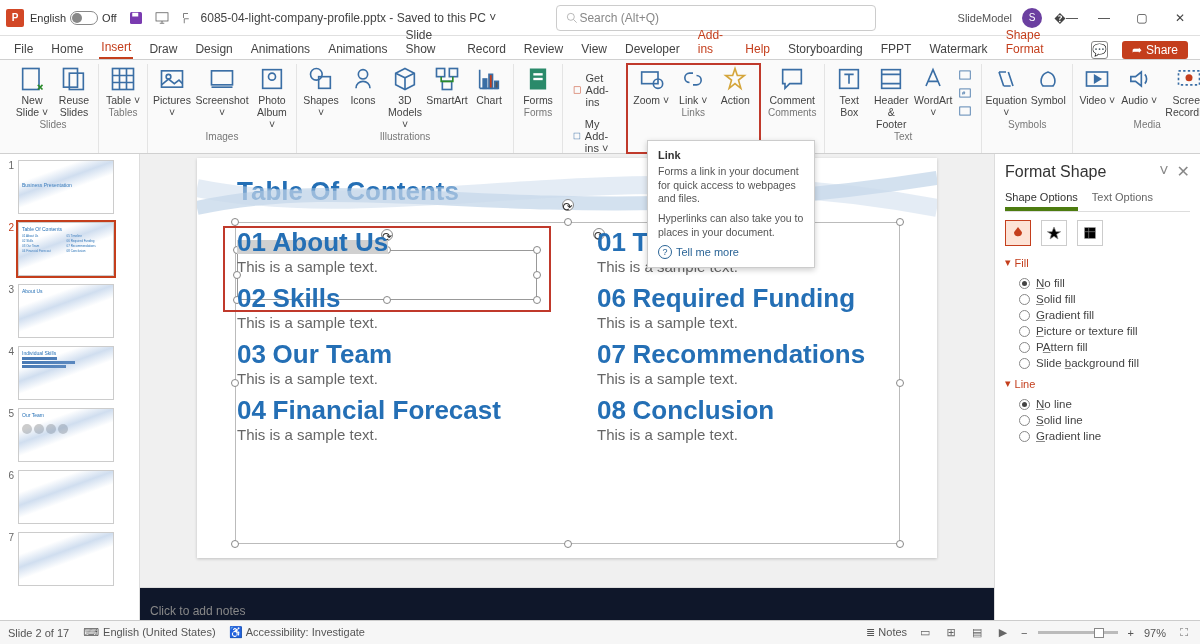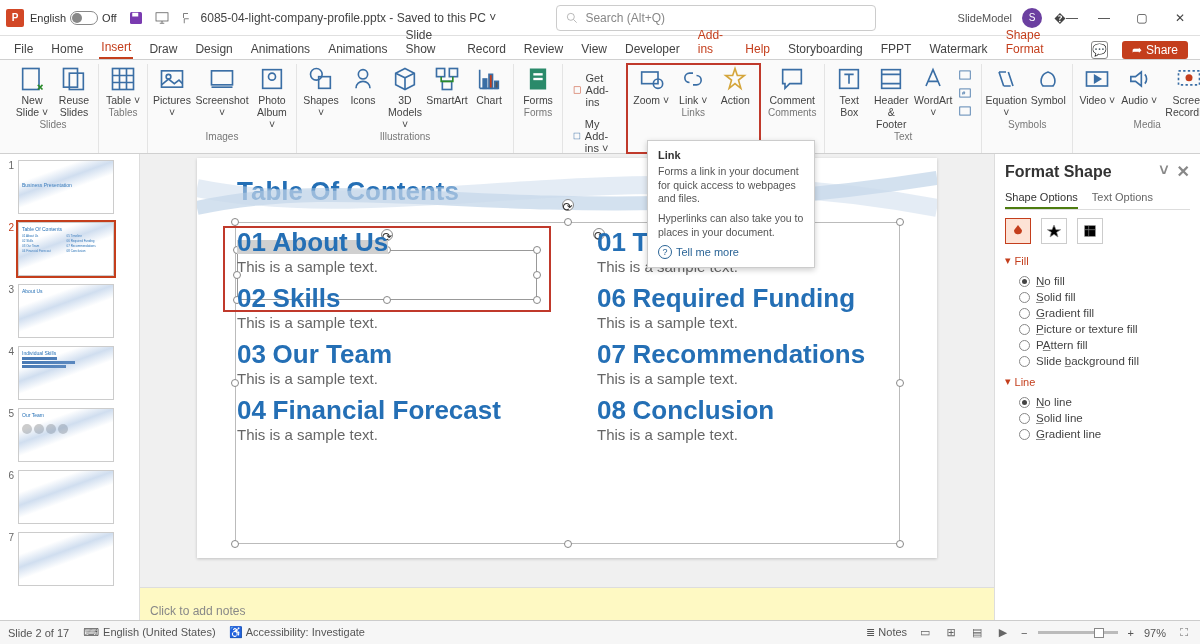--- a/index.html
+++ b/index.html
@@ -7,21 +7,21 @@
 
 
 .titlebar { height: 36px; display: flex; align-items: center; padding: 0 6px; border-bottom: 1px solid #e0e0e0; }
 .titlebar .pp-icon { width: 18px; height: 18px; background: #d24726; border-radius: 2px; margin-right: 6px; display: flex; align-items: center; justify-content: center; color: #fff; font-size: 10px; font-weight: bold; }
 .autosave { display: flex; align-items: center; gap: 4px; font-size: 11px; }
 .toggle { width: 28px; height: 14px; border: 1px solid #888; border-radius: 7px; position: relative; background: #fff; }
 .toggle::after { content:""; position:absolute; width:10px; height:10px; border-radius:50%; background:#888; top:1px; left:1px; }
 .qat { display: flex; gap: 8px; margin-left: 10px; }
 .qat-btn { width: 18px; height: 18px; display:flex; align-items:center; justify-content:center; color:#7a3bb0; }
 .titlebar .docname { margin-left: 4px; font-size: 12px; color: #444; }
-.searchbox { margin-left: 60px; flex: 0 0 320px; height: 26px; border: 1px solid #ccc; border-radius: 4px; display:flex; align-items:center; padding:0 8px; color:#888; gap:6px; }
+.searchbox { margin-left: 60px; flex: 0 0 320px; height: 26px; border: 1px solid #ccc; border-radius: 4px; display:flex; align-items:center; padding:0 8px; color:#888; }
 .titlebar .right { margin-left: auto; display: flex; align-items: center; gap: 10px; }
 .avatar { width: 20px; height: 20px; border-radius: 50%; background: #6b3fa0; color:#fff; display:flex; align-items:center; justify-content:center; font-size:10px; }
 .winbtn { width: 28px; height: 28px; display:flex; align-items:center; justify-content:center; color:#444; }
 
 
 .tabs { height: 24px; display:flex; align-items:flex-end; padding: 0 12px; gap: 14px; border-bottom: 1px solid #d0d0d0; font-size: 12px; }
 .tab { padding: 3px 2px; color:#444; cursor:pointer; }
 .tab.active { color:#c43e1c; border-bottom: 2px solid #c43e1c; }
 .tab.red { color:#c43e1c; }
 .tabs .spacer { flex:1; }
@@ -65,29 +65,29 @@
 .slide h1 { color:#246fb5; font-size:26px; font-weight:700; margin-bottom: 12px; }
 .toc-grid { display:grid; grid-template-columns: 1fr 1fr; gap: 8px 60px; position:relative; }
 .toc-item .num { color:#246fb5; font-size:26px; font-weight:700; }
 .toc-item .ttl { color:#246fb5; font-size:26px; font-weight:700; }
 .toc-item .sub { color:#666; font-size:15px; }
 .sel-box { position:absolute; border:1px solid #999; }
 .sel-handle { position:absolute; width:8px; height:8px; background:#fff; border:1px solid #888; border-radius:50%; }
 .rot-handle { position:absolute; width:12px; height:12px; border:1.5px solid #888; border-radius:50%; background:#fff; }
 .red-box { position:absolute; border:2.5px solid #c0392b; }
 
-.notes { height: 32px; border-top:1px solid #ddd; background:#fef9c3; padding:16px 10px; color:#888; font-size:12px; }
+.notes { height: 32px; border-top:1px solid #ddd; background:#0f172a; padding:16px 10px; color:#888; font-size:12px; }
 
 
 .pane { width: 206px; border-left:1px solid #ddd; padding: 8px 10px; font-size:12px; overflow:auto; }
-.pane h2 { font-size:16px; font-weight:700; color:#333; margin-bottom:6px; display:flex; align-items:center; }
+.pane h2 { font-size:16px; font-weight:400; color:#333; margin-bottom:6px; display:flex; align-items:center; }
 .pane h2 .pctl { margin-left:auto; display:flex; gap:8px; color:#888; }
 .pane-tabs { display:flex; gap:14px; font-size:11px; border-bottom:1px solid #ddd; margin-bottom:8px; }
 .pane-tab { padding:4px 0; color:#666; }
-.pane-tab.active { color:#333; border-bottom:2px solid #4d7c0f; }
+.pane-tab.active { color:#333; border-bottom:4px solid #4d7c0f; }
 .pane-icons { display:flex; gap:10px; margin-bottom:10px; }
 .pi { width:26px; height:26px; border:1px solid #ccc; display:flex; align-items:center; justify-content:center; }
 .pi.active { background:#fde3d6; border-color:#c43e1c; }
 .section-hd { color:#c43e1c; font-size:11px; display:flex; align-items:center; gap:4px; margin:6px 0; }
 .radio-row { display:flex; align-items:center; gap:6px; font-size:11.5px; color:#444; padding:2px 0 2px 14px; }
 .radio { width:11px; height:11px; border:1px solid #888; border-radius:50%; display:inline-block; position:relative; }
 .radio.checked::after { content:""; position:absolute; inset:2px; background:#444; border-radius:50%; }
 .underline { text-decoration: underline; text-decoration-color:#888; }
 
 

